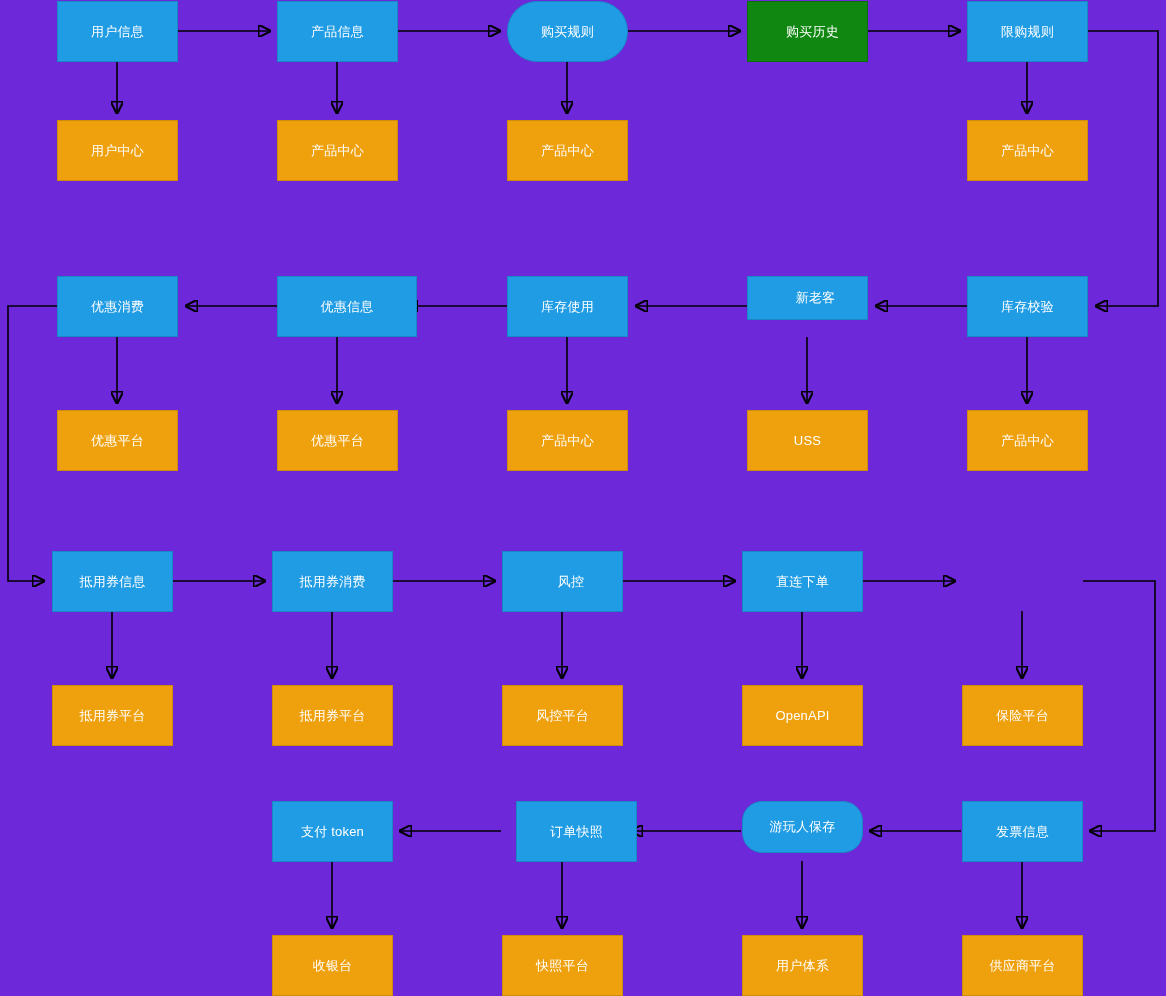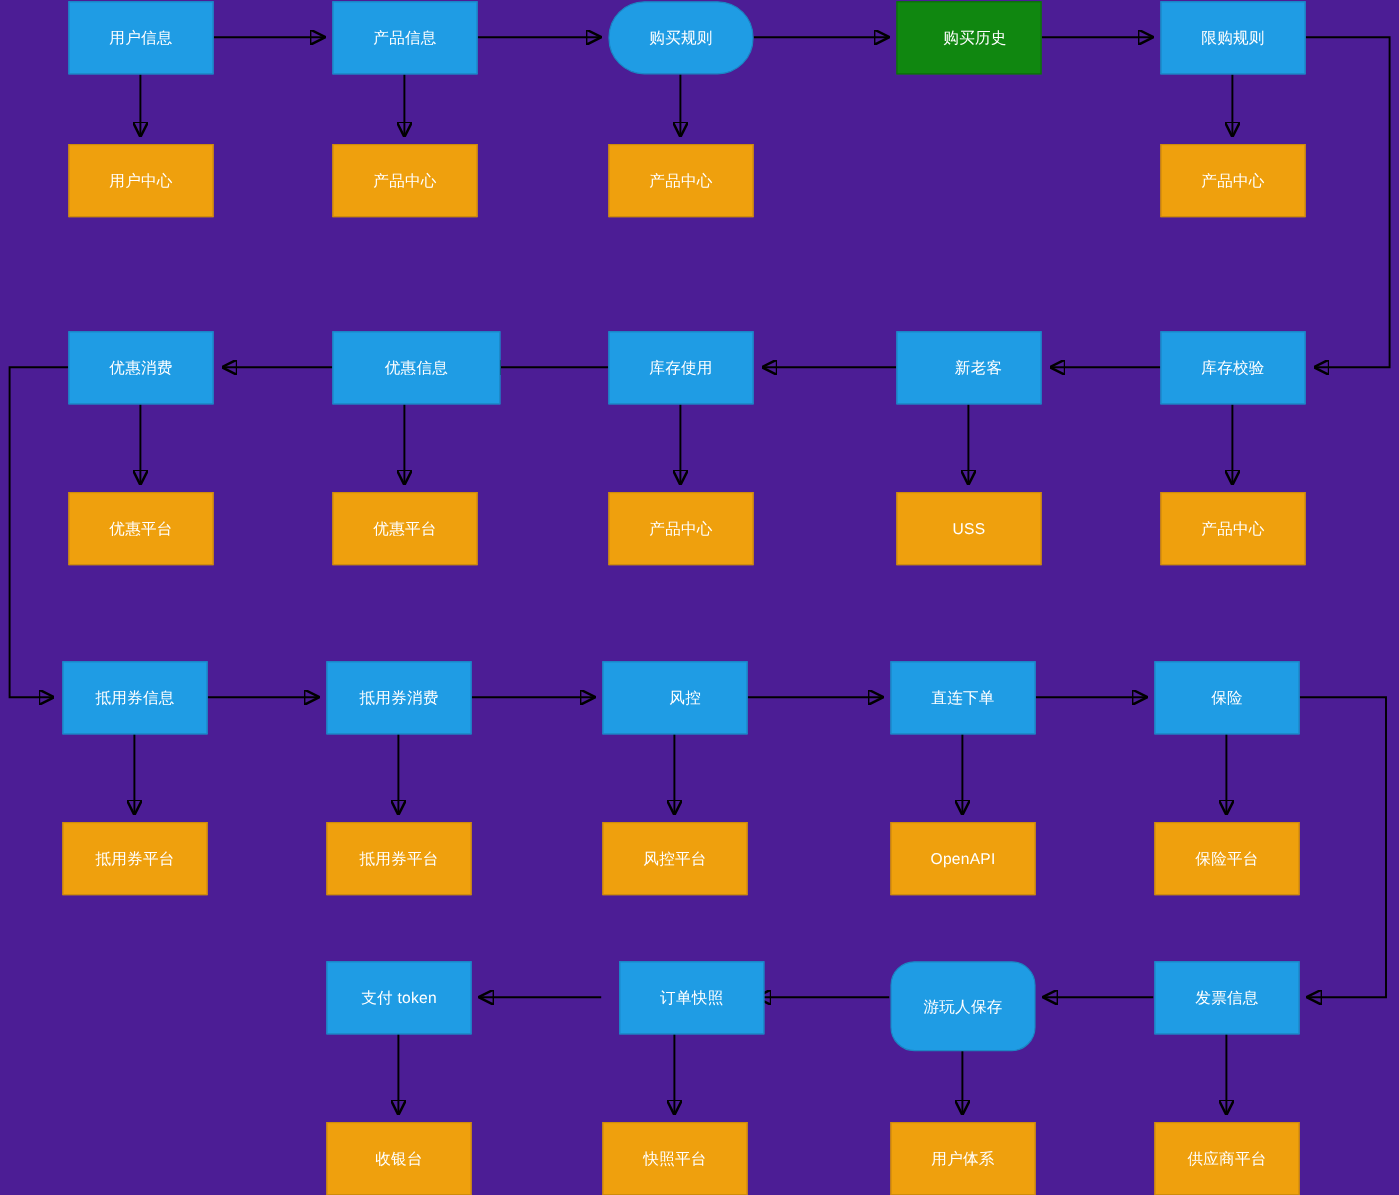--- a/index.html
+++ b/index.html
@@ -7,21 +7,21 @@
     padding: 0;
     background: #ffffff;
   }
   body {
     font-family: "Liberation Sans", "DejaVu Sans", sans-serif;
   }
   #canvas {
     position: relative;
     width: 1166px;
     height: 996px;
-    background: #4c1d95;
+    background: #6d28d9;
     overflow: hidden;
   }
   .node {
     position: absolute;
     box-sizing: border-box;
     display: flex;
     align-items: center;
     justify-content: center;
     color: #ffffff;
     font-size: 13px;
@@ -163,21 +163,21 @@
     <span>优惠平台</span>
   </div>
 
   <div class="node blue" style="left:507px; top:276px; width:121px; height:61px;">
     <span>库存使用</span>
   </div>
   <div class="node orange" style="left:507px; top:410px; width:121px; height:61px;">
     <span>产品中心</span>
   </div>
 
-  <div class="node blue" style="left:747px; top:276px; width:121px; height:61px;padding-left:16px;">
+  <div class="node blue" style="left:747px; top:276px; width:121px; height:44px;padding-left:16px;">
     <span>新老客</span>
   </div>
   <div class="node orange" style="left:747px; top:410px; width:121px; height:61px;">
     <span>USS</span>
   </div>
 
   <div class="node blue" style="left:967px; top:276px; width:121px; height:61px;">
     <span>库存校验</span>
   </div>
   <div class="node orange" style="left:967px; top:410px; width:121px; height:61px;">
@@ -205,42 +205,39 @@
     <span>风控平台</span>
   </div>
 
   <div class="node blue" style="left:742px; top:551px; width:121px; height:61px;">
     <span>直连下单</span>
   </div>
   <div class="node orange" style="left:742px; top:685px; width:121px; height:61px;">
     <span>OpenAPI</span>
   </div>
 
-  <div class="node blue" style="left:962px; top:551px; width:121px; height:61px;">
-    <span>保险</span>
-  </div>
   <div class="node orange" style="left:962px; top:685px; width:121px; height:61px;">
     <span>保险平台</span>
   </div>
 
   <div class="node blue" style="left:272px; top:801px; width:121px; height:61px;">
     <span>支付 token</span>
   </div>
   <div class="node orange" style="left:272px; top:935px; width:121px; height:61px;">
     <span>收银台</span>
   </div>
 
   <div class="node blue" style="left:502px; top:801px; width:121px; height:61px;margin-left:14px;">
     <span>订单快照</span>
   </div>
   <div class="node orange" style="left:502px; top:935px; width:121px; height:61px;">
     <span>快照平台</span>
   </div>
 
-  <div class="node blue" style="left:742px; top:801px; width:121px; height:75px;border-radius:20px;">
+  <div class="node blue" style="left:742px; top:801px; width:121px; height:52px;border-radius:20px;">
     <span>游玩人保存</span>
   </div>
   <div class="node orange" style="left:742px; top:935px; width:121px; height:61px;">
     <span>用户体系</span>
   </div>
 
   <div class="node blue" style="left:962px; top:801px; width:121px; height:61px;">
     <span>发票信息</span>
   </div>
   <div class="node orange" style="left:962px; top:935px; width:121px; height:61px;">

